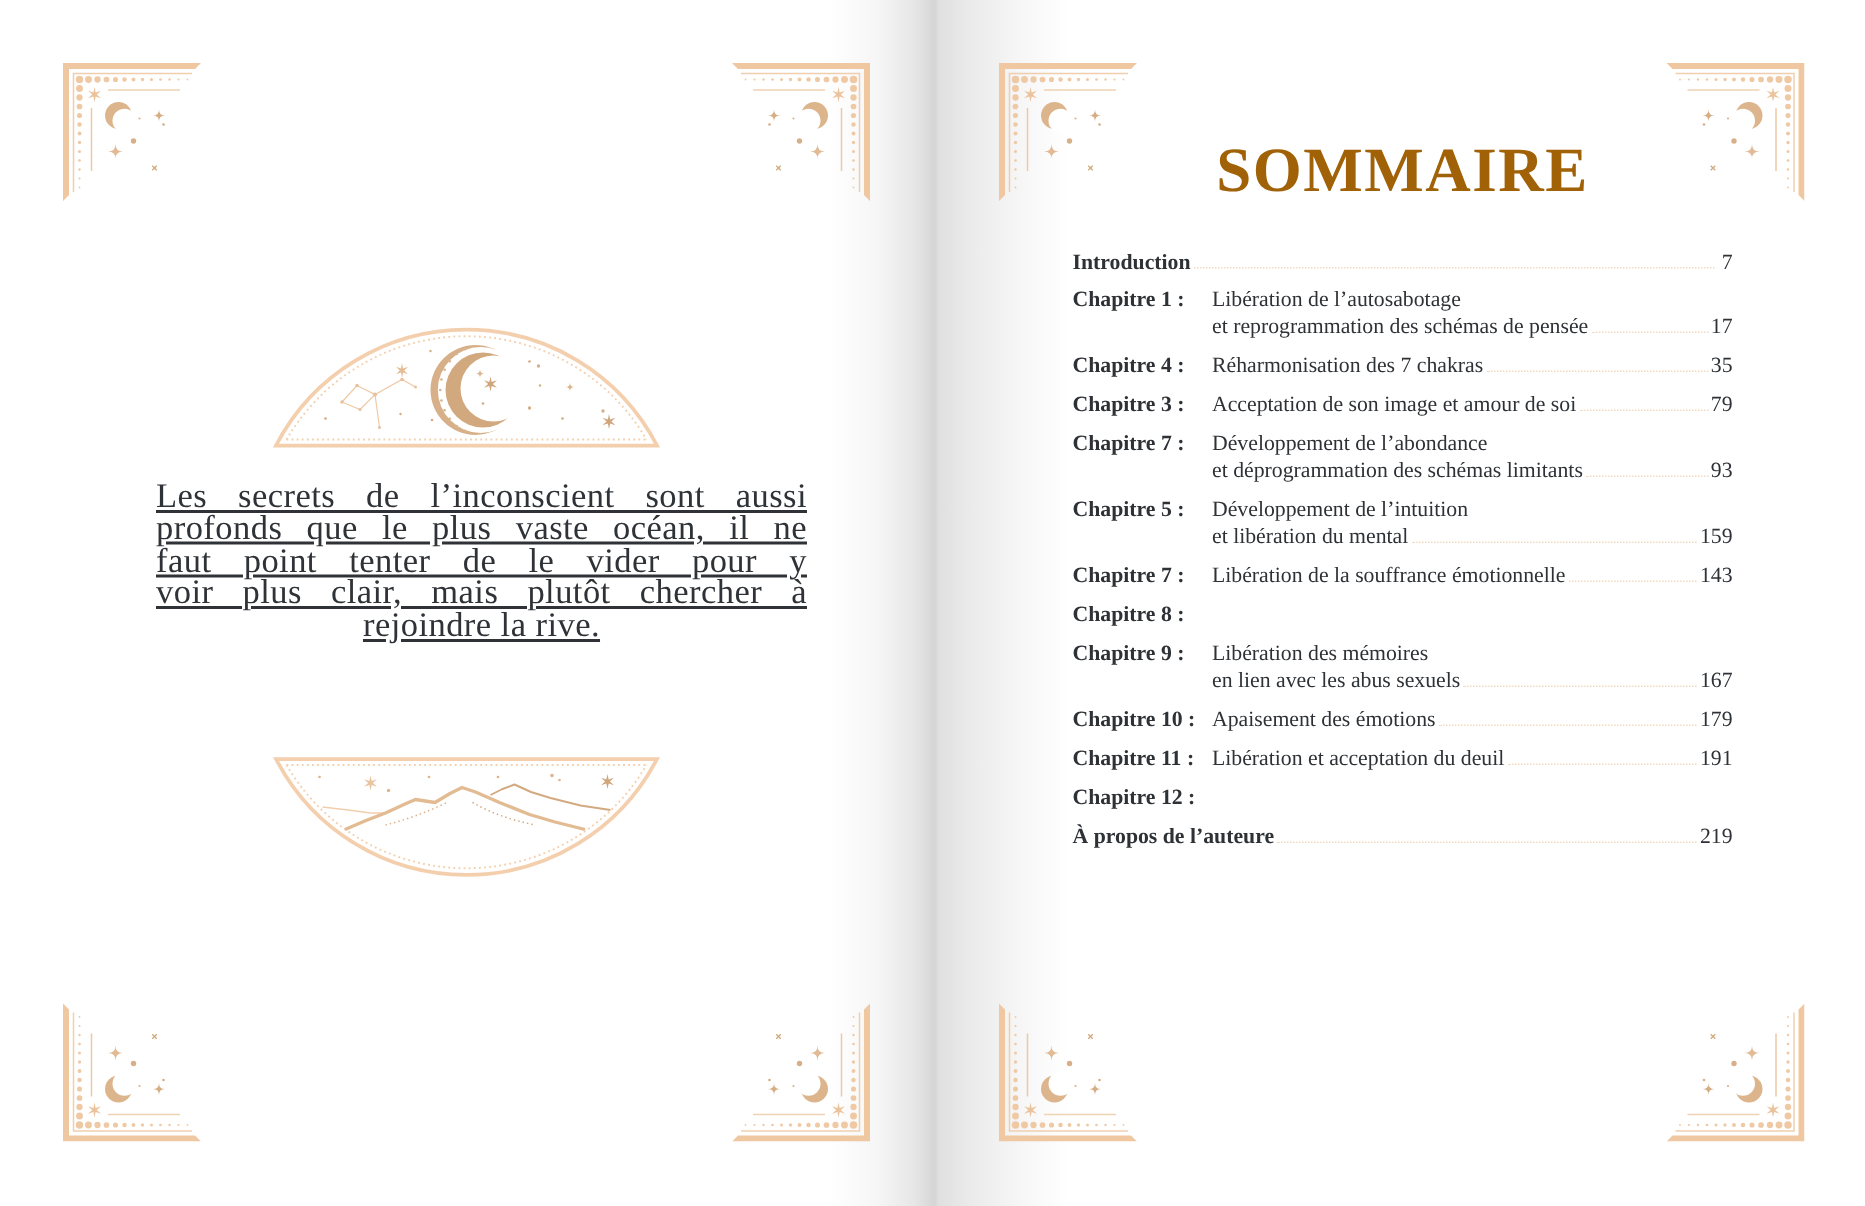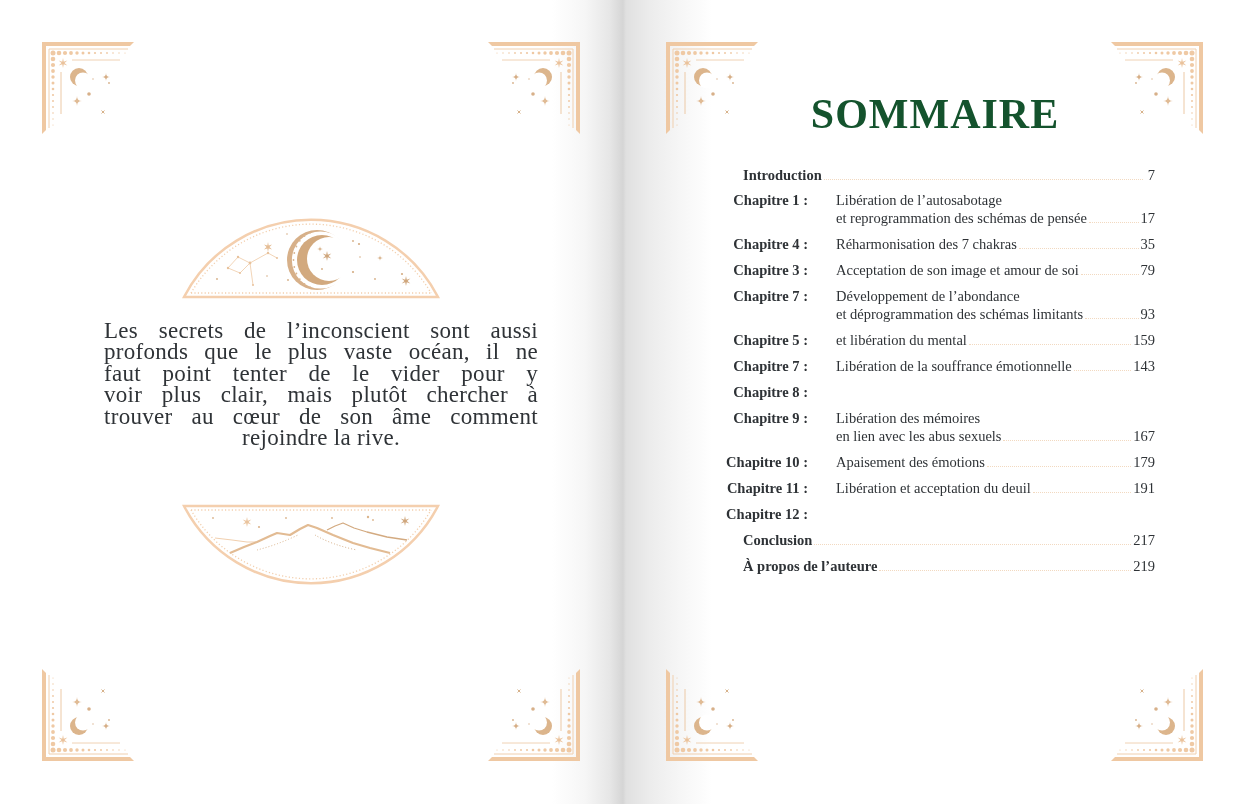--- a/index.html
+++ b/index.html
@@ -22,39 +22,40 @@
   .flip-xy { transform: scale(-1,-1); }
 
   .dome { position:absolute; width:258px; height:84px; }
   .dome svg { width:258px; height:84px; display:block; }
 
   .quote {
     position:absolute; left:104px; top:320px; width:434px;
     font-family: "Liberation Serif", serif;
     font-size:23px; line-height:21.4px; letter-spacing:0.3px;
     color:#2f3337;
+    text-decoration:underline;
   }
   .quote .qline { text-align:justify; text-align-last:justify; white-space:nowrap; }
   .quote .qline.last { text-align:center; text-align-last:center; }
 
   .title {
     position:absolute; left:800px; top:90px; width:270px; text-align:center;
     font-family: "Liberation Serif", serif; font-weight:bold;
-    font-size:42px; letter-spacing:1px; color:#14532d; line-height:48px;
+    font-size:42px; letter-spacing:1px; color:#a16207; line-height:48px;
   }
 
   .toc {
     position:absolute; left:715px; top:166px; width:440px;
     font-family: "Liberation Serif", serif; font-size:14.5px; line-height:18px;
     color:#2e3236;
   }
   .toc .row { display:flex; margin-bottom:8px; }
   .toc .row.first { margin-bottom:7px; }
-  .toc .label { width:93px; flex:none; font-weight:bold; white-space:nowrap;text-align:right; }
-  .toc .body { flex:1; display:flex; flex-direction:column;margin-left:28px; }
+  .toc .label { width:93px; flex:none; font-weight:bold; white-space:nowrap; }
+  .toc .body { flex:1; display:flex; flex-direction:column; }
   .toc .line { white-space:nowrap; }
   .toc .lastline { display:flex; align-items:baseline; }
   .toc .lastline .t { white-space:nowrap; }
   .toc .lastline .t.bold { font-weight:bold; }
   .toc .dots { flex:1; height:0; border-bottom:1.6px dotted #f2d9c0; margin:0 2px 0 2px; }
   .toc .pg { white-space:nowrap; text-align:right; min-width:10px; }
 </style>
 </head>
 <body>
 
@@ -190,21 +191,20 @@
       <circle cx="178" cy="41" r="0.8"></circle>
     </g>
   </svg>
 </div>
 
 <div class="quote">
   <div class="qline">Les secrets de l’inconscient sont aussi</div>
   <div class="qline">profonds que le plus vaste océan, il ne</div>
   <div class="qline">faut point tenter de le vider pour y</div>
   <div class="qline">voir plus clair, mais plutôt chercher à</div>
-  <div class="qline">trouver au cœur de son âme comment</div>
   <div class="qline last">rejoindre la rive.</div>
 </div>
 
 <div class="dome" style="left:182px;top:503px;">
   <svg viewBox="0 0 258 84">
     <path d="M2,3 A143,143 0 0 0 256,3 Z" fill="none" stroke="#f4cfae" stroke-width="2.5"></path>
     <path d="M9,7 A139,139 0 0 0 249,7" fill="none" stroke="#f3cfad" stroke-width="1.3" stroke-dasharray="1.2 2.2"></path>
     <line x1="9" y1="7" x2="249" y2="7" stroke="#f3cfad" stroke-width="1.3" stroke-dasharray="1.2 2.2"></line>
 
     <polyline points="33,35 50,37 65,39 75,39" fill="none" stroke="#f1cfae" stroke-width="1"></polyline>
@@ -305,20 +305,21 @@
         <span class="t">et déprogrammation des schémas limitants</span>
         <span class="dots"></span>
         <span class="pg">93</span>
       </div>
     </div>
   </div>
 
   <div class="row">
     <div class="label">Chapitre 5 :</div>
     <div class="body">
+      <div class="line">Développement de l’intuition</div>
       <div class="lastline">
         <span class="t">et libération du mental</span>
         <span class="dots"></span>
         <span class="pg">159</span>
       </div>
     </div>
   </div>
 
 
   <div class="row">
@@ -367,29 +368,20 @@
         <span class="dots"></span>
         <span class="pg">191</span>
       </div>
     </div>
   </div>
 
   <div class="row">
     <div class="label">Chapitre 12 :</div>
   </div>
 
-  <div class="row">
-    <div class="body">
-      <div class="lastline">
-        <span class="t bold">Conclusion</span>
-        <span class="dots"></span>
-        <span class="pg">217</span>
-      </div>
-    </div>
-  </div>
 
   <div class="row">
     <div class="body">
       <div class="lastline">
         <span class="t bold">À propos de l’auteure</span>
         <span class="dots"></span>
         <span class="pg">219</span>
       </div>
     </div>
   </div>

